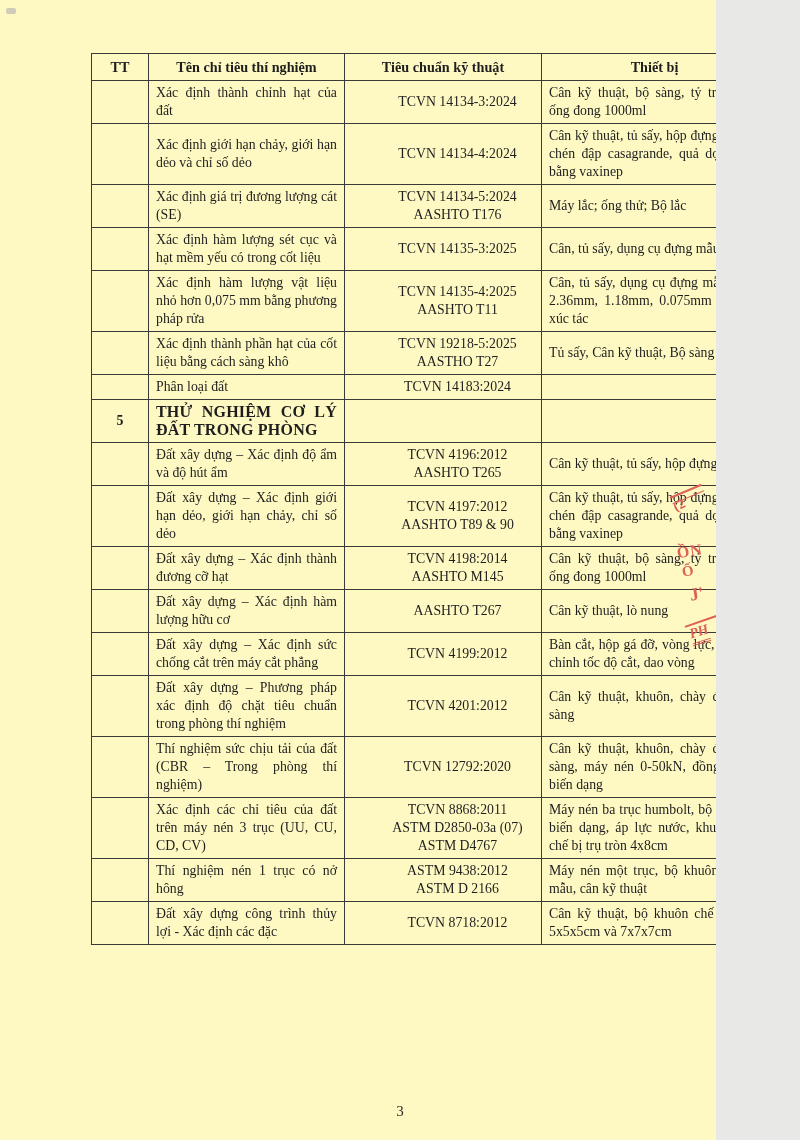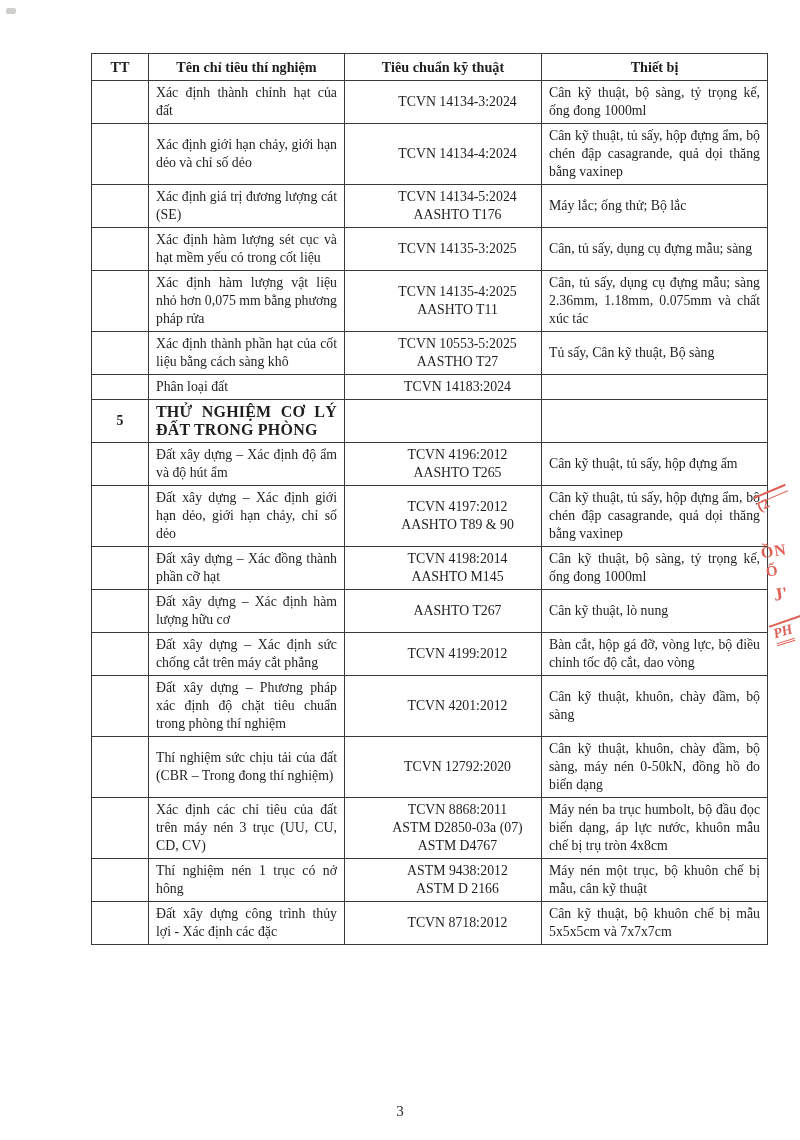--- a/index.html
+++ b/index.html
@@ -7,23 +7,23 @@
     padding: 0;
   }
   body {
     width: 800px;
     height: 1140px;
     background: #e8e8e6;
     font-family: "Liberation Serif", "DejaVu Serif", serif;
   }
   .page {
     position: relative;
-    width: 800px;
+    width: 716px;
     height: 1140px;
-    background: #ffffff;
+    background: #fef9c3;
     overflow: hidden;
     color: #1f1f1f;
   }
   
   .scan-dot {
     position: absolute;
     left: 6px; top: 8px;
     width: 10px; height: 6px;
     background: #b9b9b4;
     border-radius: 2px;
@@ -192,21 +192,21 @@
           <td class="c-std">
             <span class="std-line">TCVN 14135-4:2025</span>
             <span class="std-line">AASHTO T11</span>
           </td>
           <td class="c-eq">Cân, tủ sấy, dụng cụ đựng mẫu; sàng 2.36mm, 1.18mm, 0.075mm và chất xúc tác</td>
         </tr>
         <tr>
           <td class="c-tt"></td>
           <td class="c-name">Xác định thành phần hạt của cốt liệu bằng cách sàng khô</td>
           <td class="c-std">
-            <span class="std-line">TCVN 10553-5:2025</span>
+            <span class="std-line">TCVN 19218-5:2025</span>
             <span class="std-line">AASTHO T27</span>
           </td>
           <td class="c-eq">Tủ sấy, Cân kỹ thuật, Bộ sàng</td>
         </tr>
         <tr>
           <td class="c-tt"></td>
           <td class="c-name">Phân loại đất</td>
           <td class="c-std">
             <span class="std-line">TCVN 14183:2024</span>
           </td>
@@ -231,21 +231,21 @@
           <td class="c-tt"></td>
           <td class="c-name">Đất xây dựng – Xác định giới hạn dẻo, giới hạn chảy, chỉ số dẻo</td>
           <td class="c-std">
             <span class="std-line">TCVN 4197:2012</span>
             <span class="std-line">AASHTO T89 &amp; 90</span>
           </td>
           <td class="c-eq">Cân kỹ thuật, tủ sấy, hộp đựng ẩm, bộ chén đập casagrande, quả dọi thăng bằng vaxinep</td>
         </tr>
         <tr>
           <td class="c-tt"></td>
-          <td class="c-name">Đất xây dựng – Xác đồng thành phần cỡ hạt</td>
+          <td class="c-name">Đất xây dựng – Xác định thành đương cỡ hạt</td>
           <td class="c-std">
             <span class="std-line">TCVN 4198:2014</span>
             <span class="std-line">AASHTO M145</span>
           </td>
           <td class="c-eq">Cân kỹ thuật, bộ sàng, tỷ trọng kế, ống đong 1000ml</td>
         </tr>
         <tr>
           <td class="c-tt"></td>
           <td class="c-name">Đất xây dựng – Xác định hàm lượng hữu cơ</td>
           <td class="c-std">
@@ -264,21 +264,21 @@
         <tr>
           <td class="c-tt"></td>
           <td class="c-name">Đất xây dựng – Phương pháp xác định độ chặt tiêu chuẩn trong phòng thí nghiệm</td>
           <td class="c-std">
             <span class="std-line">TCVN 4201:2012</span>
           </td>
           <td class="c-eq">Cân kỹ thuật, khuôn, chày đầm, bộ sàng</td>
         </tr>
         <tr>
           <td class="c-tt"></td>
-          <td class="c-name">Thí nghiệm sức chịu tải của đất (CBR – Trong đong thí nghiệm)</td>
+          <td class="c-name">Thí nghiệm sức chịu tải của đất (CBR – Trong phòng thí nghiệm)</td>
           <td class="c-std">
             <span class="std-line">TCVN 12792:2020</span>
           </td>
           <td class="c-eq">Cân kỹ thuật, khuôn, chày đầm, bộ sàng, máy nén 0-50kN, đồng hồ đo biến dạng</td>
         </tr>
         <tr>
           <td class="c-tt"></td>
           <td class="c-name">Xác định các chỉ tiêu của đất trên máy nén 3 trục (UU, CU, CD, CV)</td>
           <td class="c-std">
             <span class="std-line">TCVN 8868:2011</span>

